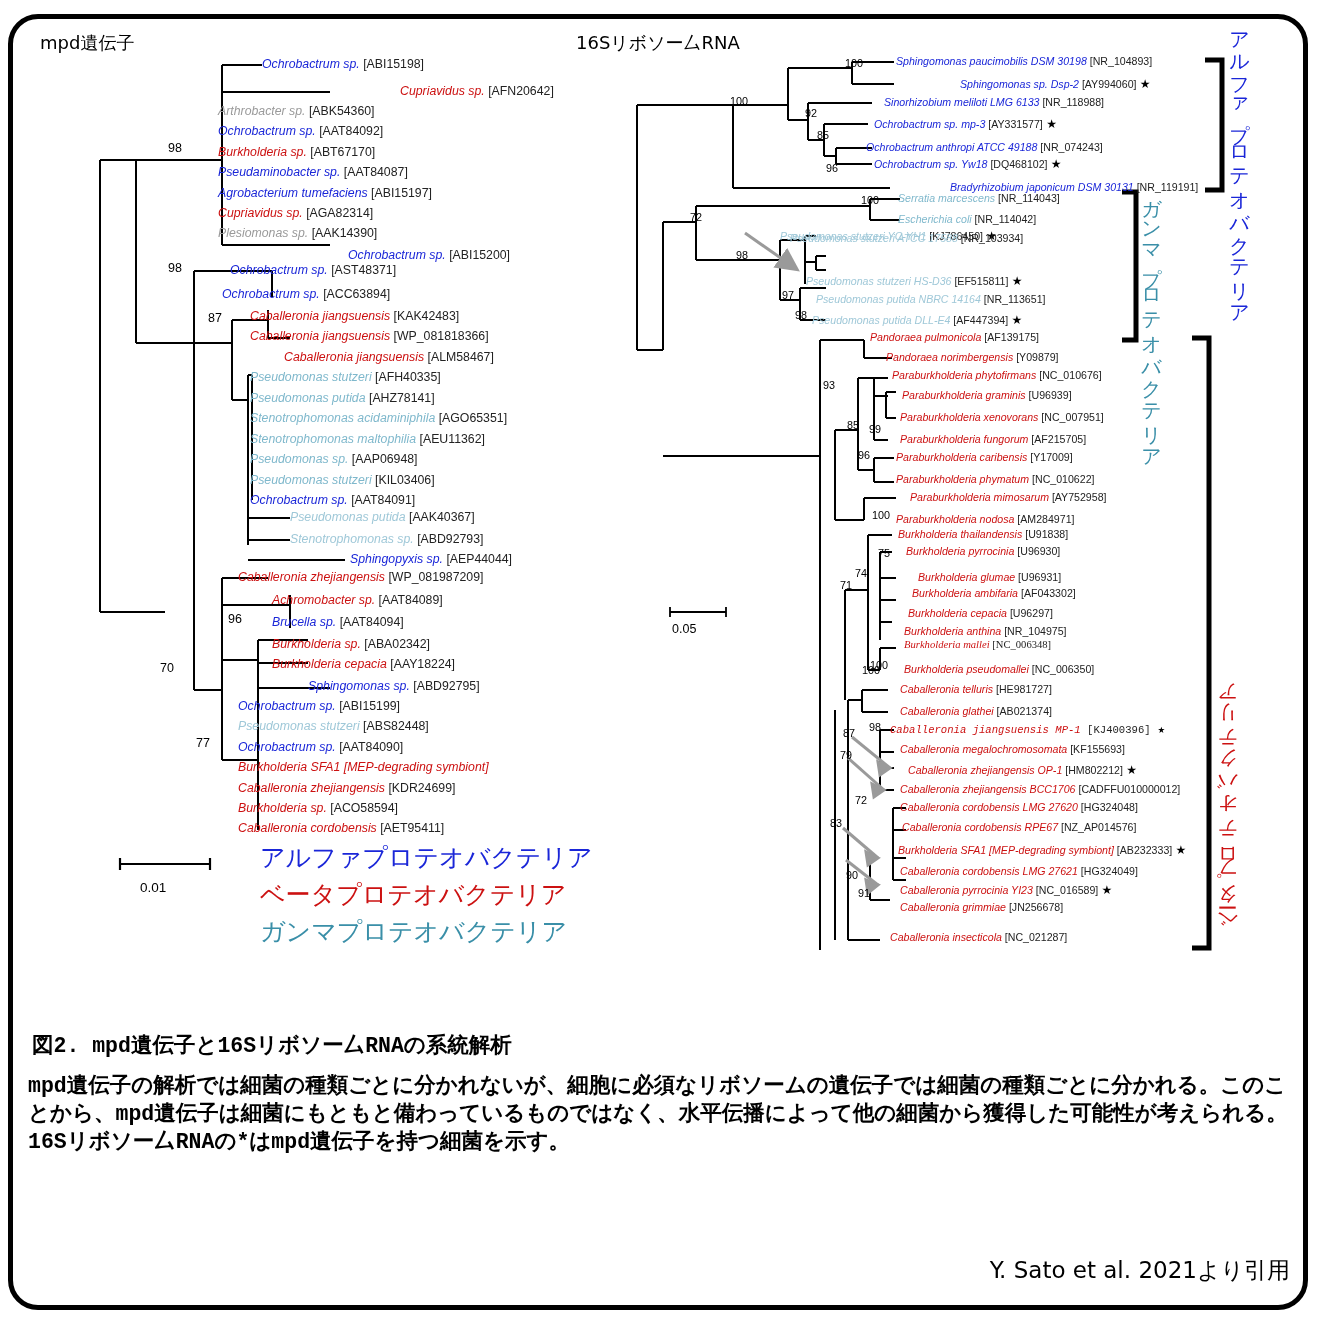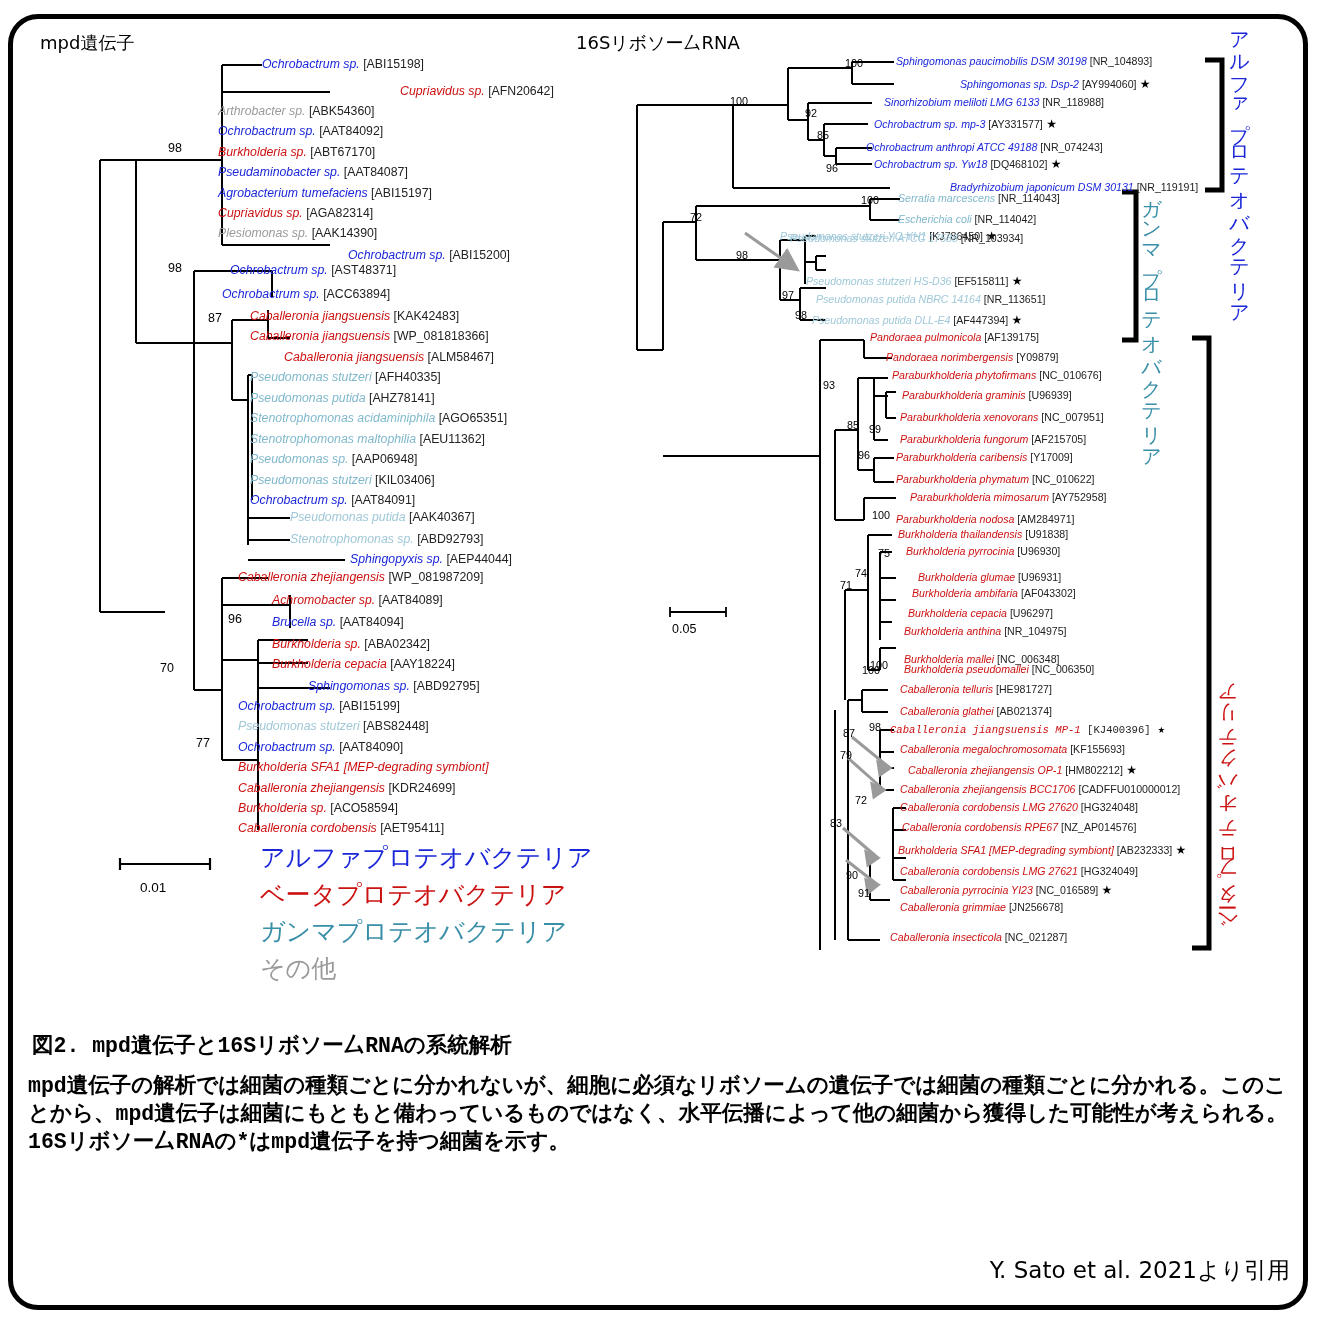--- a/index.html
+++ b/index.html
@@ -254,21 +254,20 @@
 </svg>
 
 <div class="vlabel" id="lab-alpha-a" style="left:1228px;top:18px;color:#1a26d8;height:300px;">アルファプロテオバクテリア</div>
 <div class="vlabel" id="lab-gamma" style="left:1140px;top:185px;color:#3a8fa8;height:260px;">ガンマプロテオバクテリア</div>
 <div class="vlabel rot180" id="lab-beta" style="left:1216px;top:460px;color:#cc1111;height:480px;">ベータプロテオバクテリア</div>
 
 <div id="legend-box" style="position: absolute; left: 260px; top: 845px;">
     <div class="legend" style="position: relative; color: rgb(26, 38, 216); margin-bottom: 12px;">アルファプロテオバクテリア</div>
     <div class="legend" style="position: relative; color: rgb(204, 17, 17); margin-bottom: 12px;">ベータプロテオバクテリア</div>
     <div class="legend" style="position: relative; color: rgb(58, 143, 168); margin-bottom: 12px;">ガンマプロテオバクテリア</div>
-    <div class="legend" style="position: relative; color: rgb(154, 154, 154); margin-bottom: 12px;">その他</div>
   </div>
 
 <div class="caption" id="capTitle">図2. mpd遺伝子と16Sリボソー厶RNAの系統解析</div>
 <div class="caption" id="capBody">mpd遺伝子の解析では細菌の種類ごとに分かれないが、細胞に必須なリボソームの遺伝子では細菌の種類ごとに分かれる。このことから、mpd遺伝子は細菌にもともと備わっているものではなく、水平伝播によって他の細菌から獲得した可能性が考えられる。　16Sリボソー厶RNAの*はmpd遺伝子を持つ細菌を示す。</div>
 <div class="caption" id="credit">Y. Sato et al. 2021より引用</div>
 
 <div class="taxon" style="left: 262px; top: 58px; color: rgb(26, 38, 216);"><span class="sp">Ochrobactrum sp.</span><span class="acc"> [ABI15198]</span></div>
 <div class="taxon" style="left: 400px; top: 85px; color: rgb(204, 17, 17);"><span class="sp">Cupriavidus sp.</span><span class="acc"> [AFN20642]</span></div>
 <div class="taxon" style="left: 218px; top: 105px; color: rgb(154, 154, 154);"><span class="sp">Arthrobacter sp.</span><span class="acc"> [ABK54360]</span></div>
 <div class="taxon" style="left: 218px; top: 125px; color: rgb(26, 38, 216);"><span class="sp">Ochrobactrum sp.</span><span class="acc"> [AAT84092]</span></div>
@@ -335,21 +334,21 @@
 <div class="r-taxon" style="left: 896px; top: 452px; color: rgb(204, 17, 17);"><span class="sp">Paraburkholderia caribensis</span><span class="acc"> [Y17009]</span></div>
 <div class="r-taxon" style="left: 896px; top: 474px; color: rgb(204, 17, 17);"><span class="sp">Paraburkholderia phymatum</span><span class="acc"> [NC_010622]</span></div>
 <div class="r-taxon" style="left: 910px; top: 492px; color: rgb(204, 17, 17);"><span class="sp">Paraburkholderia mimosarum</span><span class="acc"> [AY752958]</span></div>
 <div class="r-taxon" style="left: 896px; top: 514px; color: rgb(204, 17, 17);"><span class="sp">Paraburkholderia nodosa</span><span class="acc"> [AM284971]</span></div>
 <div class="r-taxon" style="left: 898px; top: 529px; color: rgb(204, 17, 17);"><span class="sp">Burkholderia thailandensis</span><span class="acc"> [U91838]</span></div>
 <div class="r-taxon" style="left: 906px; top: 546px; color: rgb(204, 17, 17);"><span class="sp">Burkholderia pyrrocinia</span><span class="acc"> [U96930]</span></div>
 <div class="r-taxon" style="left: 918px; top: 572px; color: rgb(204, 17, 17);"><span class="sp">Burkholderia glumae</span><span class="acc"> [U96931]</span></div>
 <div class="r-taxon" style="left: 912px; top: 588px; color: rgb(204, 17, 17);"><span class="sp">Burkholderia ambifaria</span><span class="acc"> [AF043302]</span></div>
 <div class="r-taxon" style="left: 908px; top: 608px; color: rgb(204, 17, 17);"><span class="sp">Burkholderia cepacia</span><span class="acc"> [U96297]</span></div>
 <div class="r-taxon" style="left: 904px; top: 626px; color: rgb(204, 17, 17);"><span class="sp">Burkholderia anthina</span><span class="acc"> [NR_104975]</span></div>
-<div class="r-taxon" style="left: 904px; top: 654px; color: rgb(204, 17, 17);"><span class="sp">Burkholderia mallei</span><span class="acc"> [NC_006348]</span></div>
+<div class="r-taxon" style="left: 904px; top: 640px; color: rgb(204, 17, 17); font-family: Liberation Serif, serif;"><span class="sp">Burkholderia mallei</span><span class="acc"> [NC_006348]</span></div>
 <div class="r-taxon" style="left: 904px; top: 664px; color: rgb(204, 17, 17);"><span class="sp">Burkholderia pseudomallei</span><span class="acc"> [NC_006350]</span></div>
 <div class="r-taxon" style="left: 900px; top: 684px; color: rgb(204, 17, 17);"><span class="sp">Caballeronia telluris</span><span class="acc"> [HE981727]</span></div>
 <div class="r-taxon" style="left: 900px; top: 706px; color: rgb(204, 17, 17);"><span class="sp">Caballeronia glathei</span><span class="acc"> [AB021374]</span></div>
 <div class="r-taxon" style="left: 890px; top: 724px; color: rgb(204, 17, 17); font-family: Liberation Mono, monospace;"><span class="sp">Caballeronia jiangsuensis MP-1</span><span class="acc"> [KJ400396]</span><span class="star"> ★</span></div>
 <div class="r-taxon" style="left: 900px; top: 744px; color: rgb(204, 17, 17);"><span class="sp">Caballeronia megalochromosomata</span><span class="acc"> [KF155693]</span></div>
 <div class="r-taxon" style="left: 908px; top: 764px; color: rgb(204, 17, 17);"><span class="sp">Caballeronia zhejiangensis OP-1</span><span class="acc"> [HM802212]</span><span class="star"> ★</span></div>
 <div class="r-taxon" style="left: 900px; top: 784px; color: rgb(204, 17, 17);"><span class="sp">Caballeronia zhejiangensis BCC1706</span><span class="acc"> [CADFFU010000012]</span></div>
 <div class="r-taxon" style="left: 900px; top: 802px; color: rgb(204, 17, 17);"><span class="sp">Caballeronia cordobensis LMG 27620</span><span class="acc"> [HG324048]</span></div>
 <div class="r-taxon" style="left: 902px; top: 822px; color: rgb(204, 17, 17);"><span class="sp">Caballeronia cordobensis RPE67</span><span class="acc"> [NZ_AP014576]</span></div>
 <div class="r-taxon" style="left: 898px; top: 844px; color: rgb(204, 17, 17);"><span class="sp">Burkholderia SFA1 [MEP-degrading symbiont]</span><span class="acc"> [AB232333]</span><span class="star"> ★</span></div>

